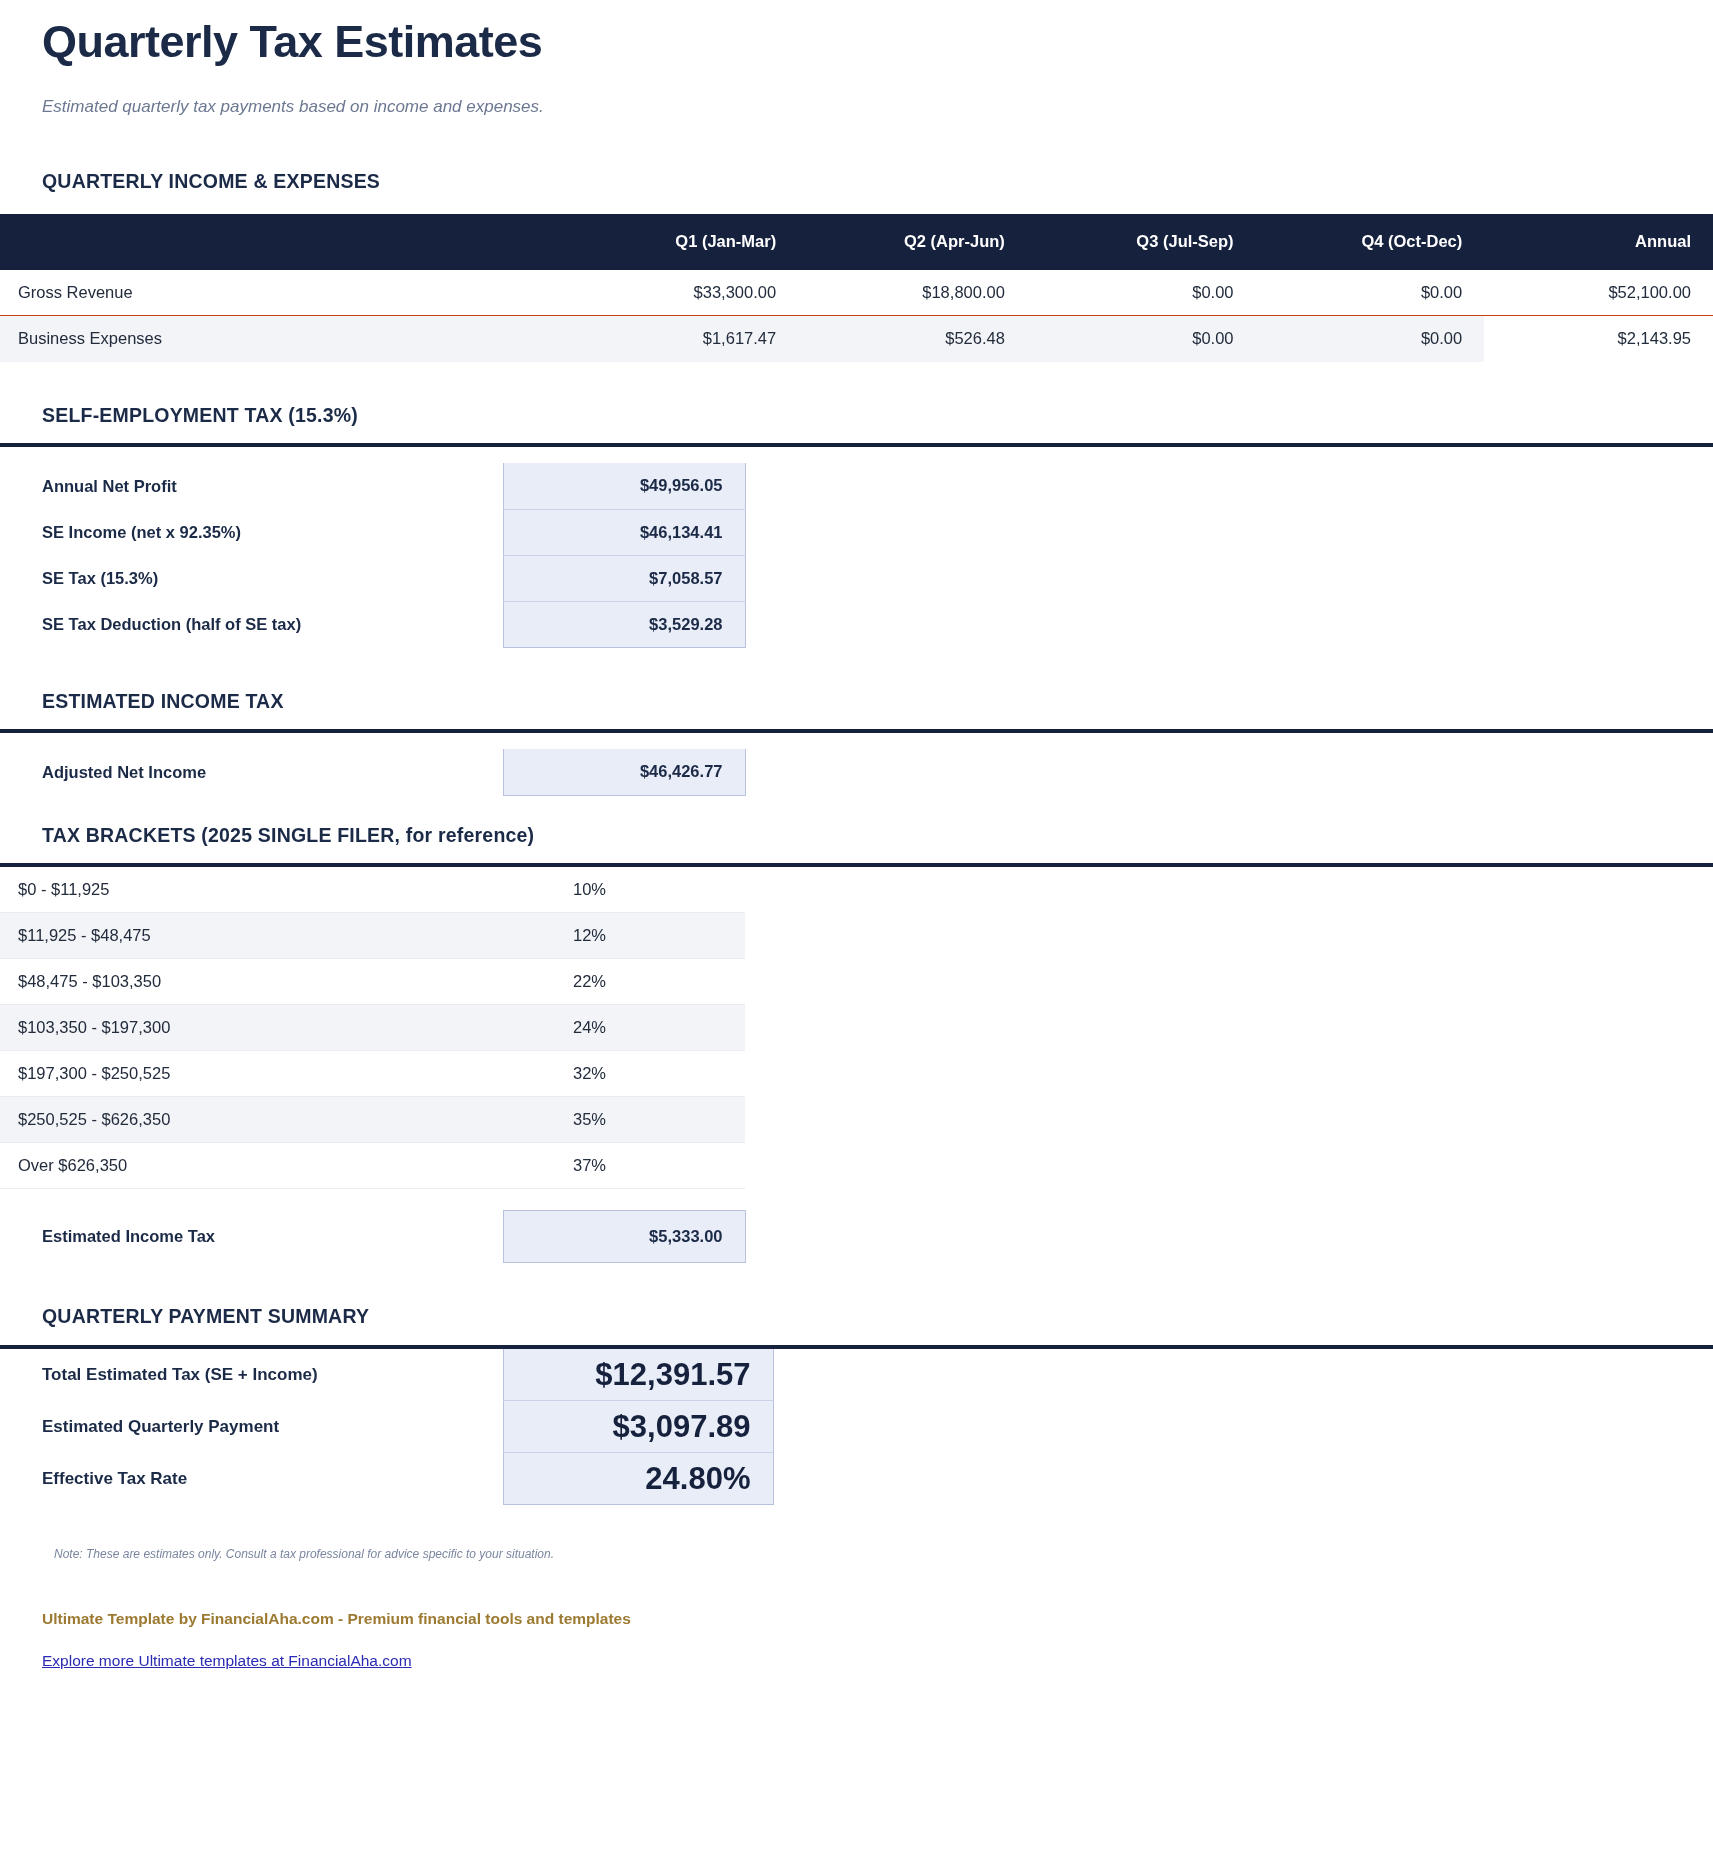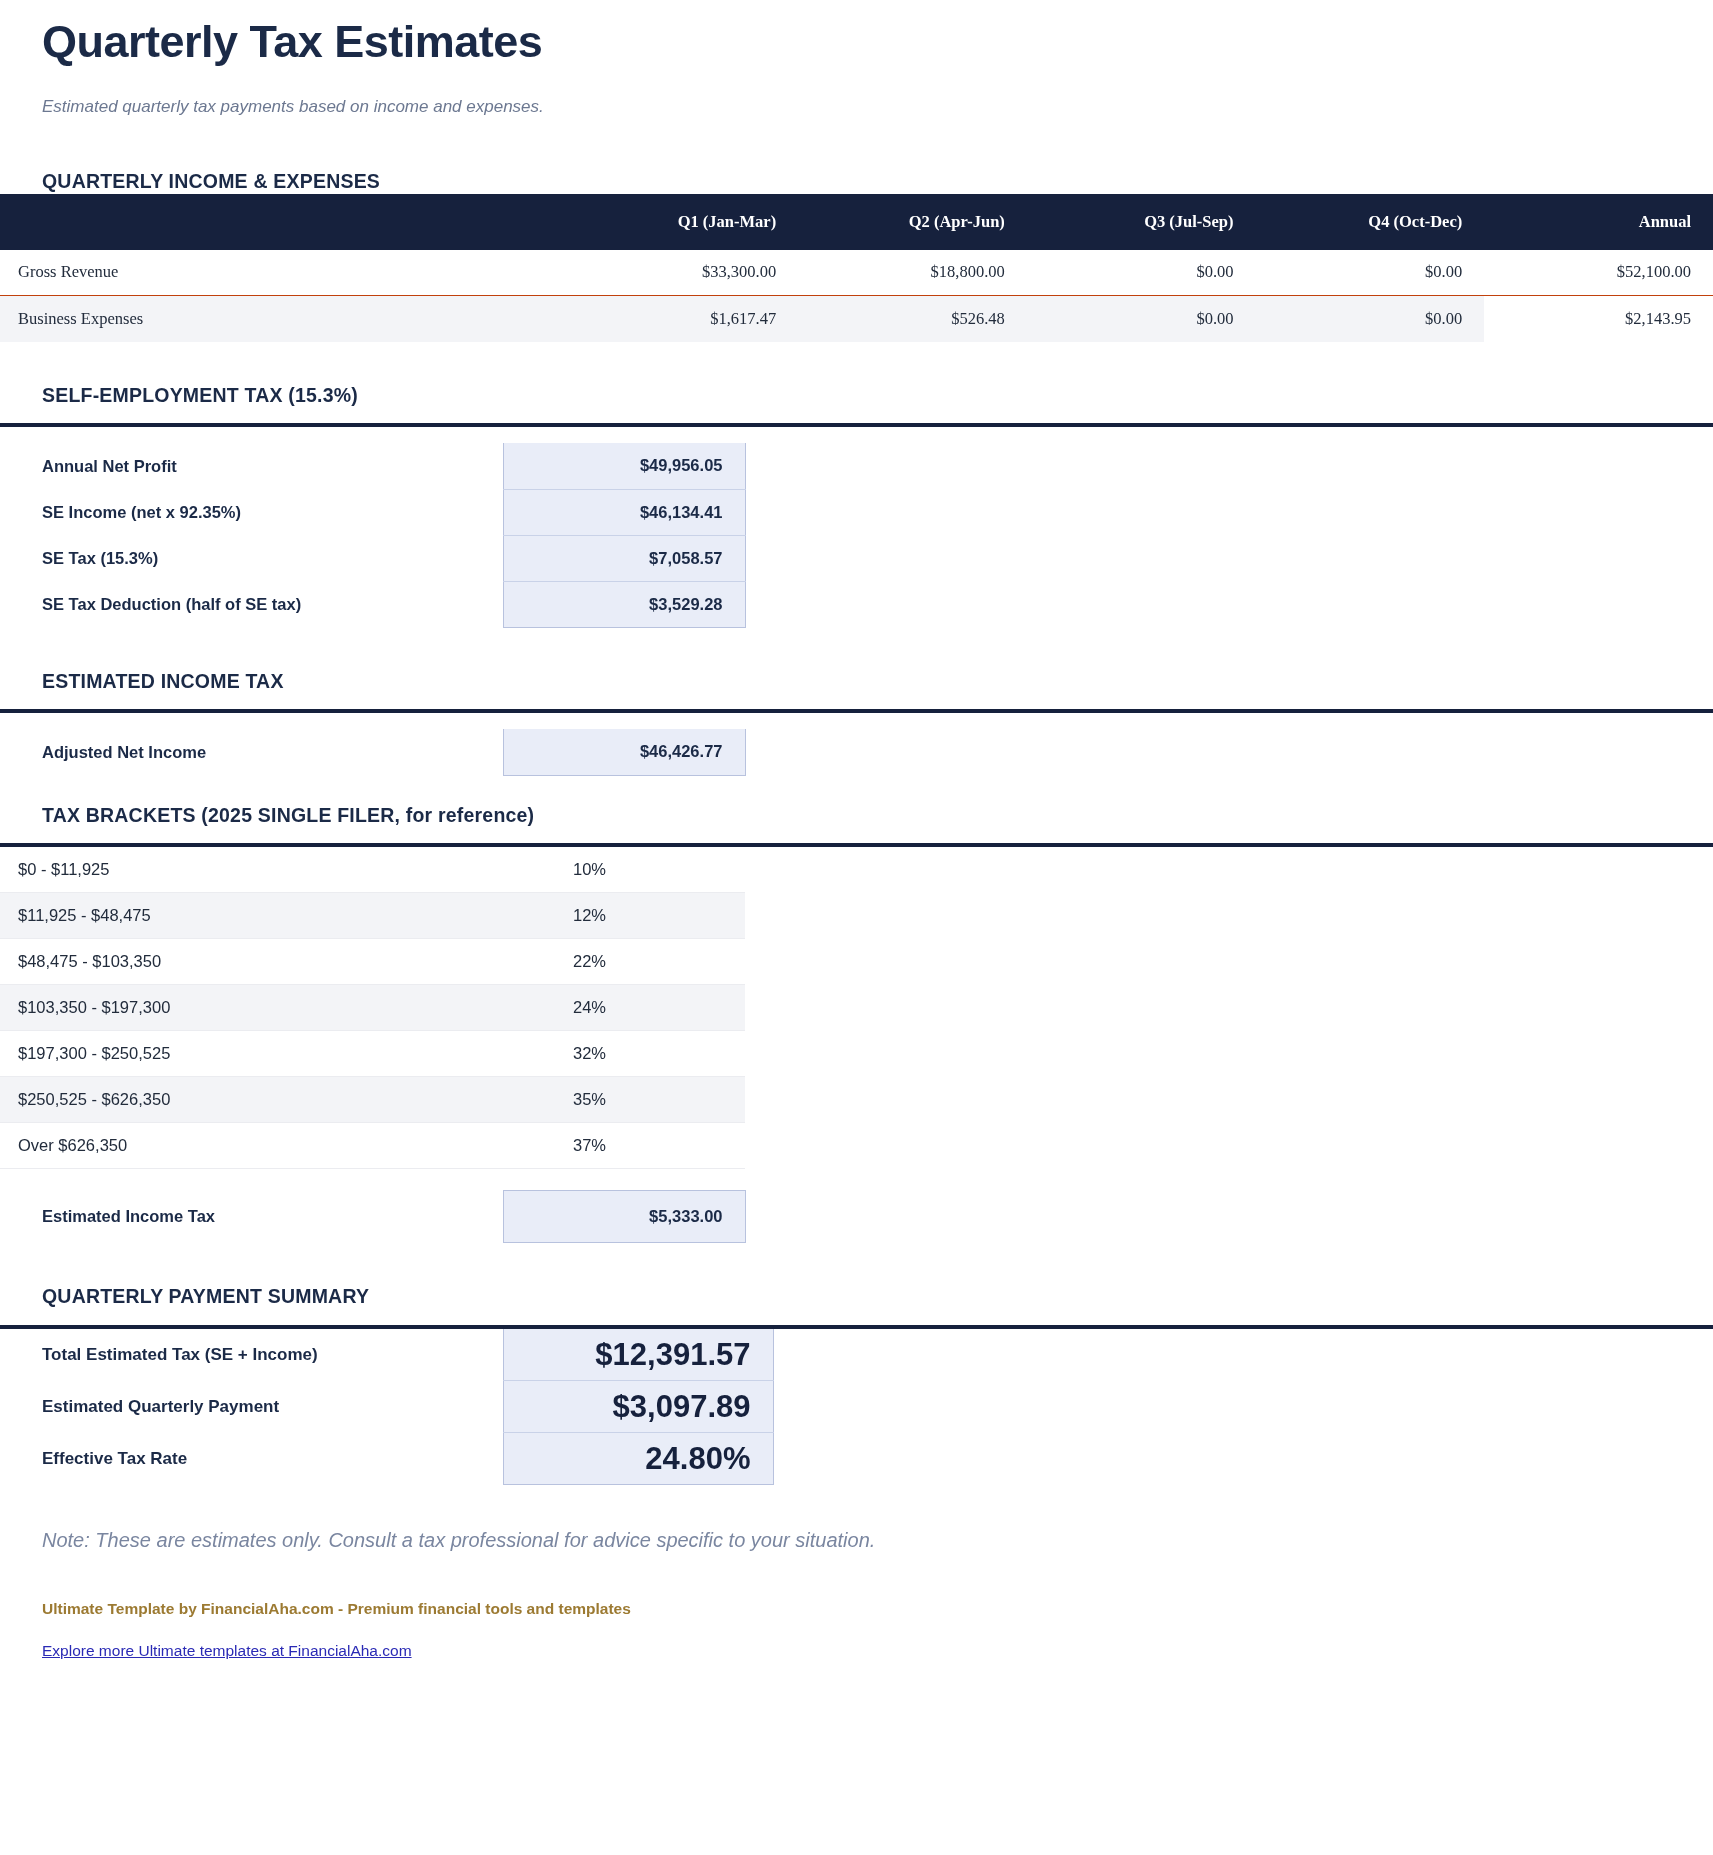--- a/index.html
+++ b/index.html
@@ -60,22 +60,22 @@
   table {
     border-collapse: collapse;
     border-spacing: 0;
     table-layout: fixed;
   }
   td, th { padding: 0; }
 
   
   .t-income {
     width: 1713px;
+    margin-top: 20px;
     font-size: 16.5px;
-    font-family: Liberation Serif, serif;
   }
   .t-income thead th {
     background: #16213d;
     color: #ffffff;
     font-weight: bold;
     font-size: 16.5px;
     height: 56px;
     text-align: right;
     padding-right: 22px;
     vertical-align: middle;
@@ -207,26 +207,27 @@
     background: #e9edf8;
     border-left: 1px solid #b8c2de;
     border-right: 1px solid #b8c2de;
     border-bottom: 1px solid #c9d2e8;
     white-space: nowrap;
   }
   .t-summary tr:last-child td.val { border-bottom: 1px solid #b8c2de; }
 
   
   .note {
-    font-size: 20px;
+    font-size: 12px;
     font-style: italic;
     color: #7a86a0;
     padding-top: 42px;
     padding-left: 42px;
     line-height: 1.3;
+    margin-left: 12px;
   }
   .brand {
     font-size: 15.5px;
     font-weight: bold;
     color: #9c7a32;
     padding-top: 46px;
     padding-left: 42px;
     line-height: 1.3;
   }
   .brand-link {

